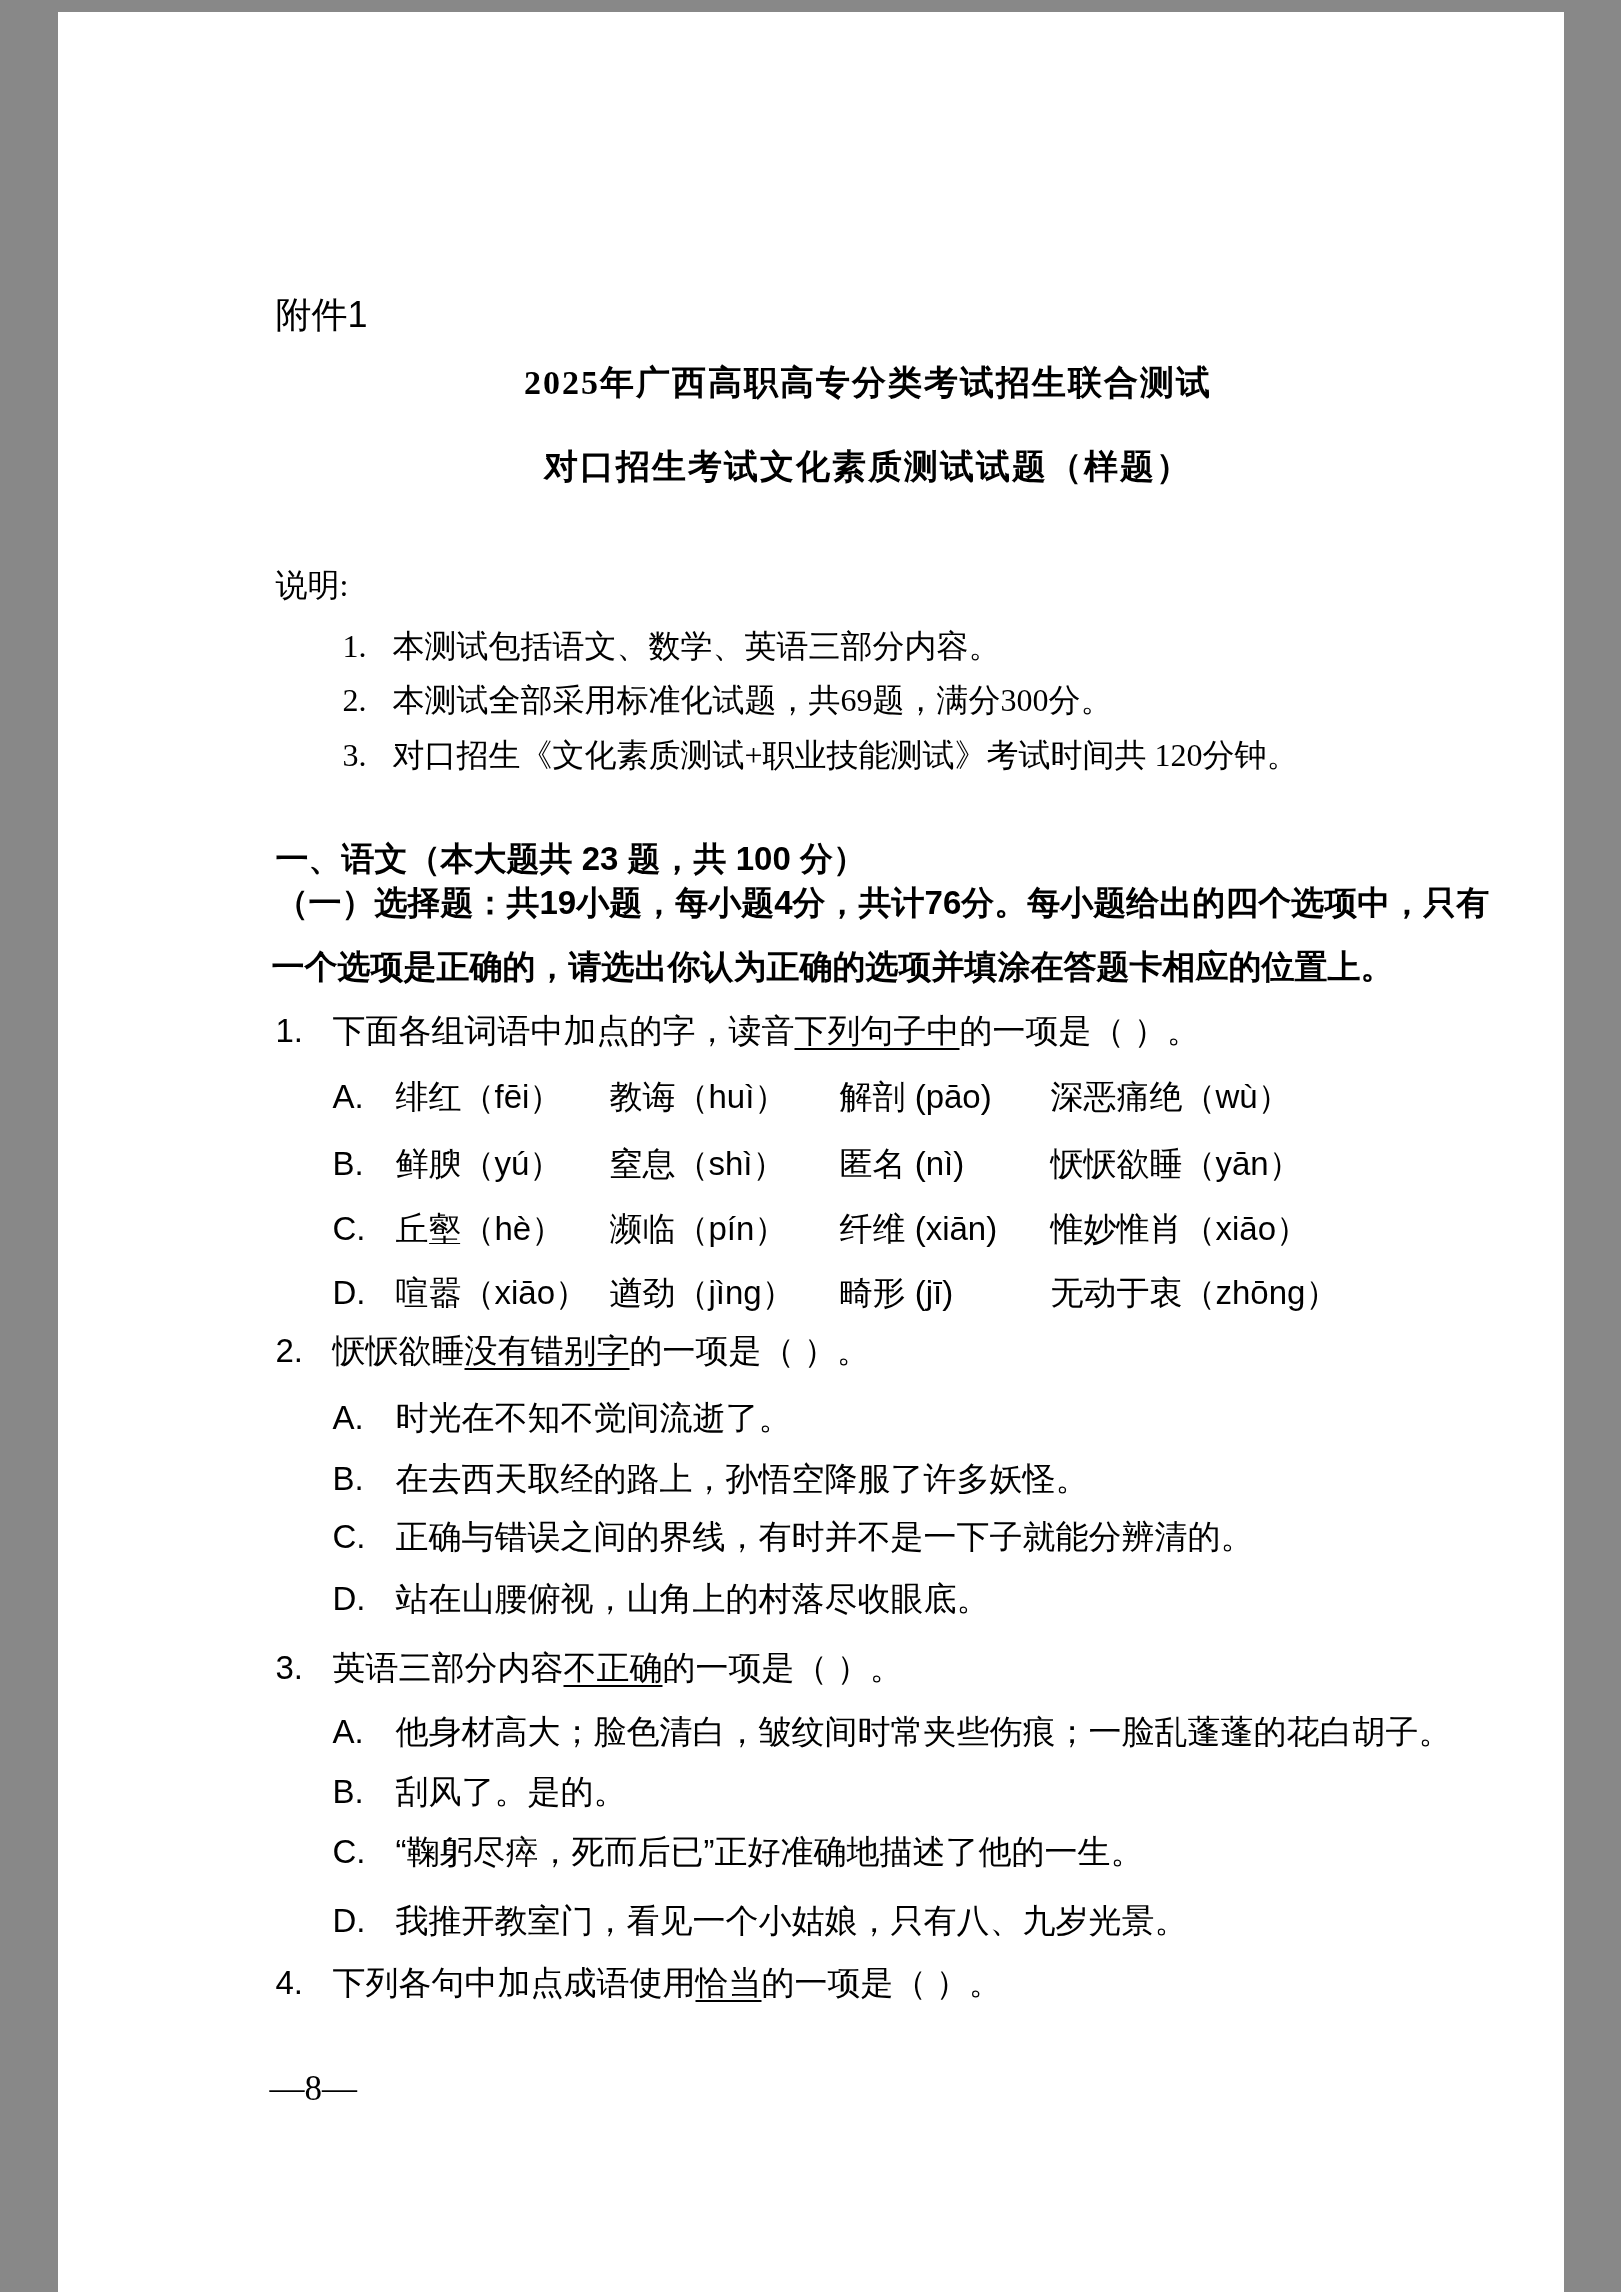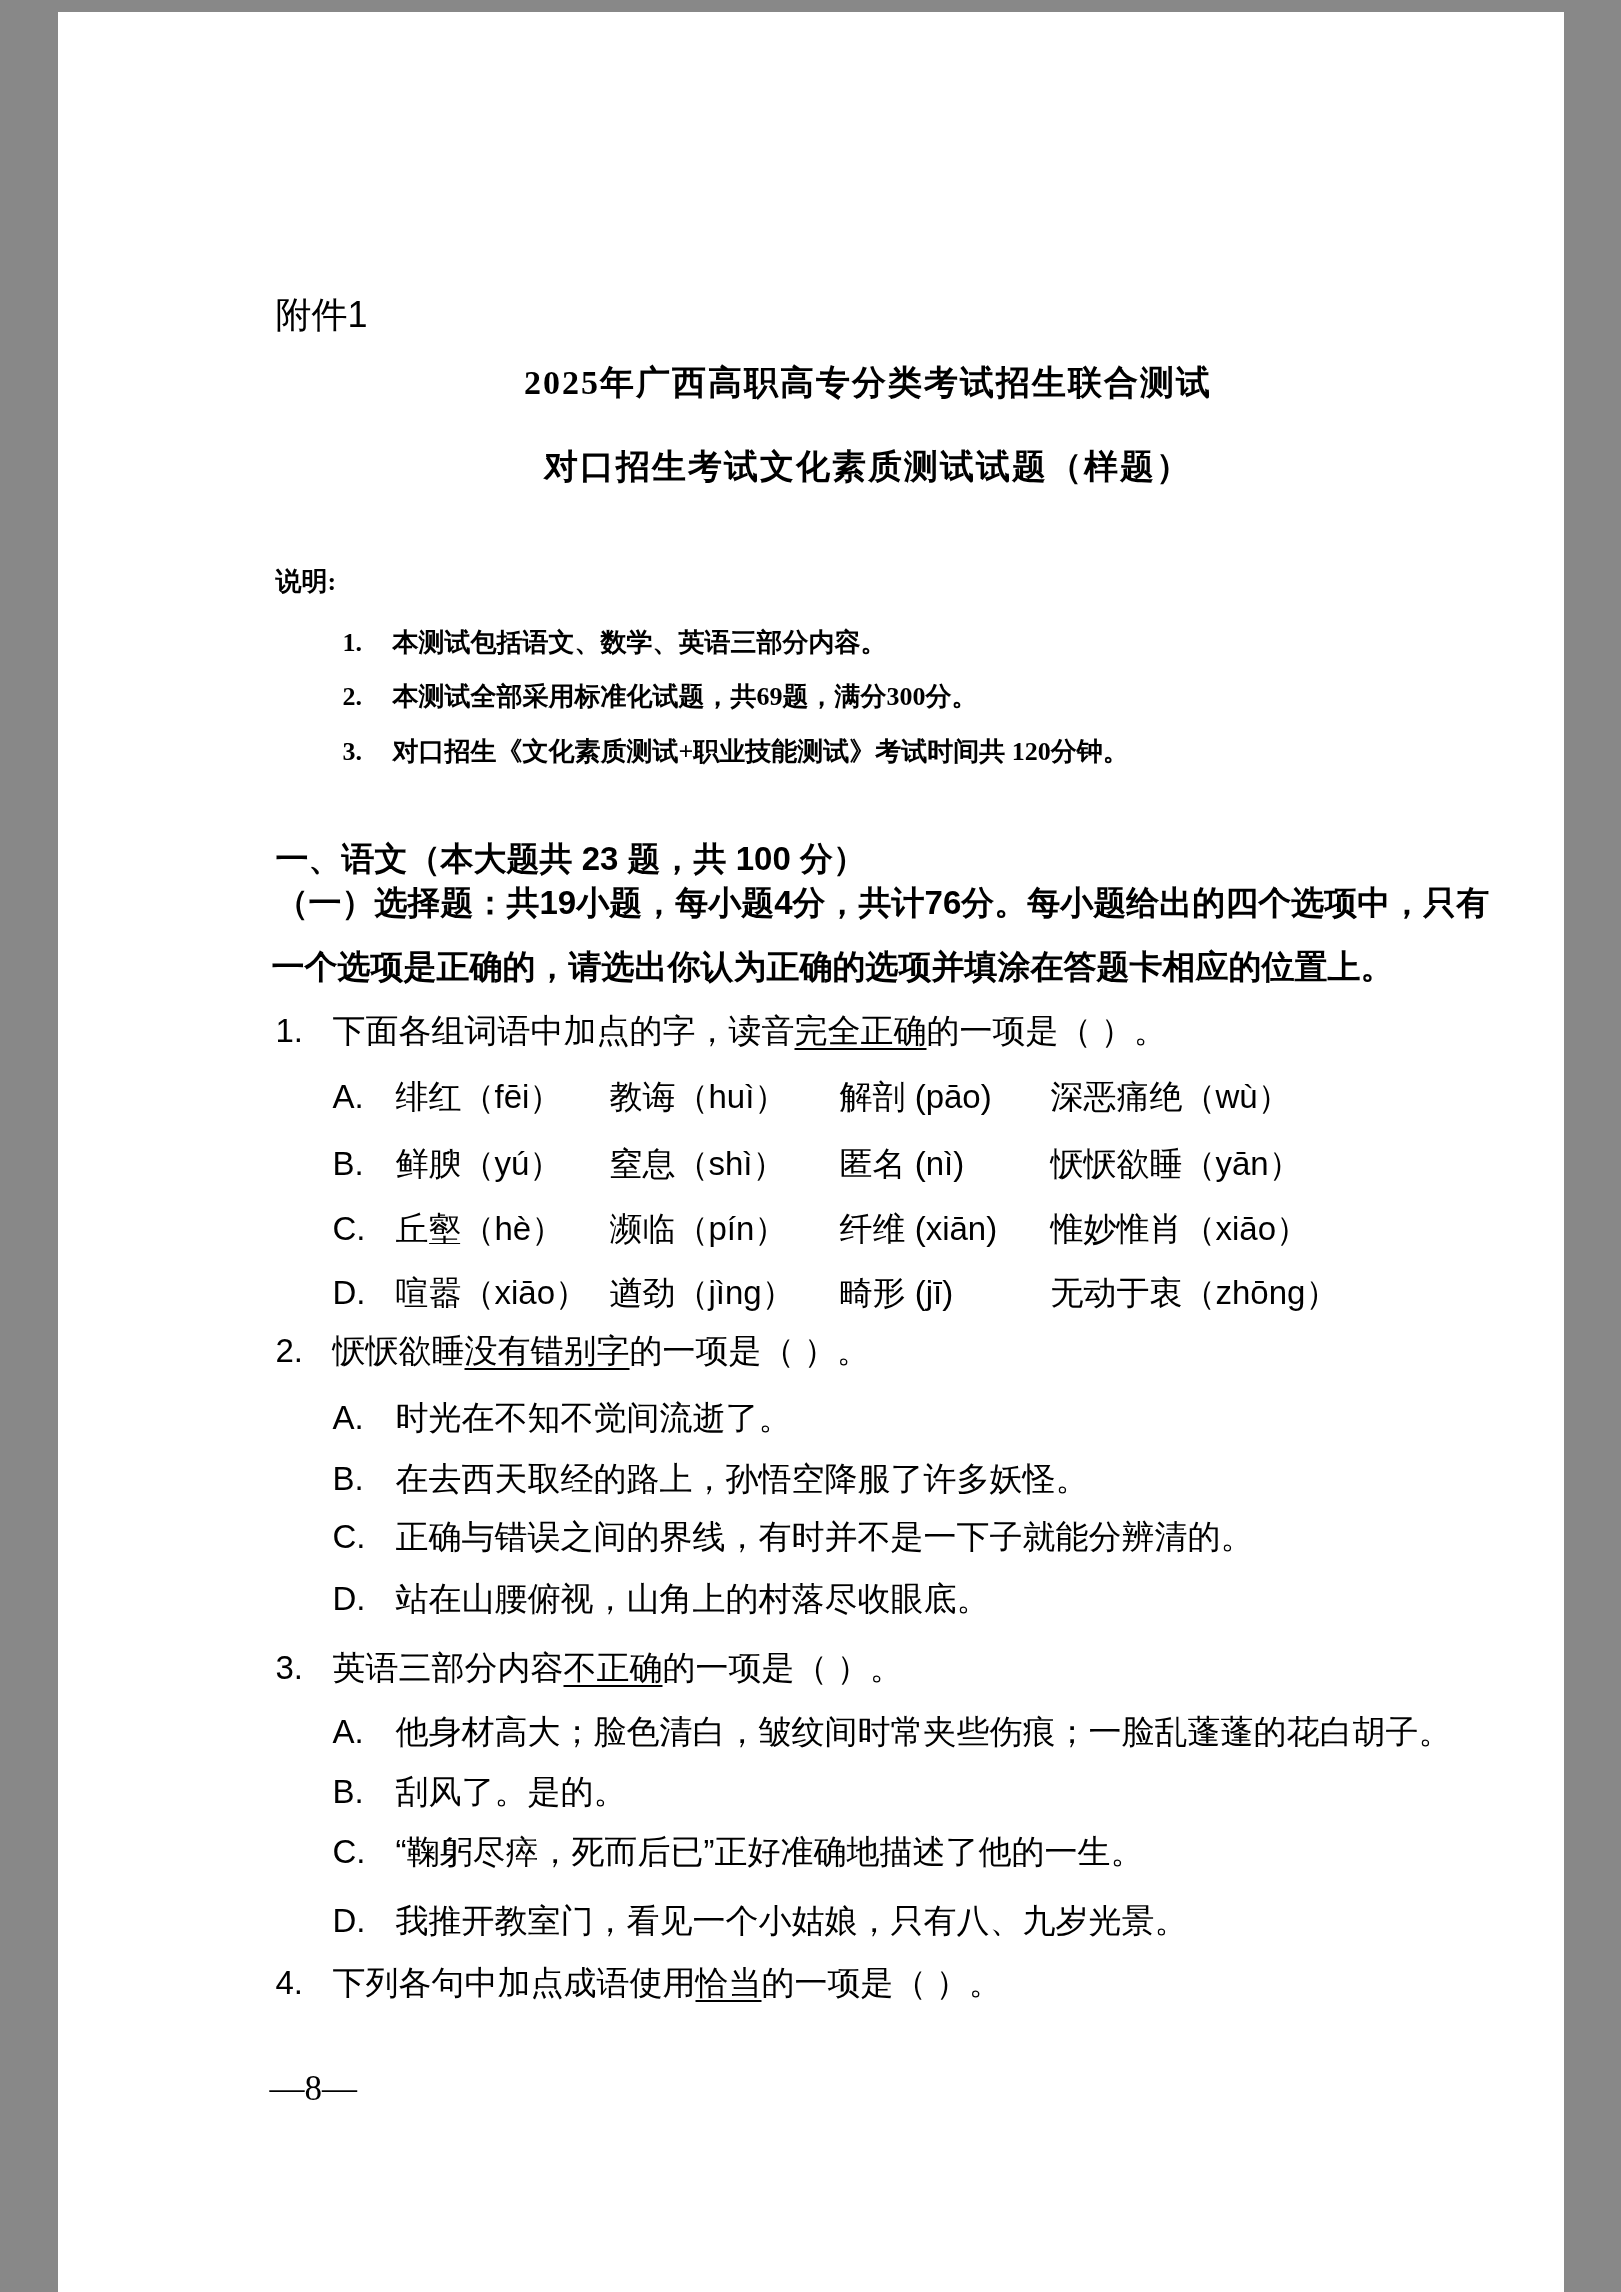--- a/index.html
+++ b/index.html
@@ -13,21 +13,21 @@
     font-family:"Liberation Sans", sans-serif;
   }
   .line{
     position:absolute;
     white-space:pre;
     line-height:1.18;
     color:#000;
   }
   .hei{font-family:"Liberation Sans", sans-serif;font-size:33px;font-weight:400;}
   .hei-bold{font-family:"Liberation Sans", sans-serif;font-size:33px;font-weight:700;}
-  .kai{font-family:"Liberation Serif", serif;font-size:26px;font-weight:700;}
+  .kai{font-family:"Liberation Serif", serif;font-size:32px;font-weight:400;}
   .attach{font-family:"Liberation Sans", sans-serif;font-size:36px;font-weight:400;}
   .title{
     left:0;width:1621px;text-align:center;
     font-family:"Liberation Serif", serif;
     font-size:34px;font-weight:700;letter-spacing:2px;
   }
   .pagenum{font-family:"Liberation Serif", serif;font-size:35px;}
   .qnum{display:inline-block;width:57px;}
   .nnum{display:inline-block;width:50px;}
   .olbl{display:inline-block;width:63px;}
@@ -49,21 +49,21 @@
   <div class="line kai" style="top:555px;left:218px">说明:</div>
 
   <div class="line kai" style="top:616px;left:285px"><span class="nnum">1.</span><span>本测试包括语文、数学、英语三部分内容。</span></div>
   <div class="line kai" style="top:670px;left:285px"><span class="nnum">2.</span><span>本测试全部采用标准化试题，共69题，满分300分。</span></div>
   <div class="line kai" style="top:725px;left:285px"><span class="nnum">3.</span><span>对口招生《文化素质测试+职业技能测试》考试时间共 120分钟。</span></div>
 
   <div class="line hei-bold" style="top:828px;left:218px">一、语文（本大题共 23 题，共 100 分）</div>
   <div class="line hei-bold" style="top:872px;left:218px">（一）选择题：共19小题，每小题4分，共计76分。每小题给出的四个选项中，只有</div>
   <div class="line hei-bold" style="top:936px;left:214px">一个选项是正确的，请选出你认为正确的选项并填涂在答题卡相应的位置上。</div>
 
-  <div class="line hei" style="top:1000px;left:218px"><span class="qnum">1.</span><span>下面各组词语中加点的字，读音</span><span class="u">完全正确</span><span>的一项是（ ）。</span></div>
+  <div class="line hei" style="top:1000px;left:218px"><span class="qnum">1.</span><span>下面各组词语中加点的字，读音</span><span class="u">下列句子中</span><span>的一项是（ ）。</span></div>
 
   <div class="line hei" style="top:1066px;left:275px"><span class="olbl">A.</span><span class="c1">绯红（fēi）</span><span class="c2">教诲（huì）</span><span class="c3">解剖 (pāo)</span><span>深恶痛绝（wù）</span></div>
   <div class="line hei" style="top:1133px;left:275px"><span class="olbl">B.</span><span class="c1">鲜腴（yú）</span><span class="c2">窒息（shì）</span><span class="c3">匿名 (nì)</span><span>恹恹欲睡（yān）</span></div>
   <div class="line hei" style="top:1198px;left:275px"><span class="olbl">C.</span><span class="c1">丘壑（hè）</span><span class="c2">濒临（pín）</span><span class="c3">纤维 (xiān)</span><span>惟妙惟肖（xiāo）</span></div>
   <div class="line hei" style="top:1262px;left:275px"><span class="olbl">D.</span><span class="c1">喧嚣（xiāo）</span><span class="c2">遒劲（jìng）</span><span class="c3">畸形 (jī)</span><span>无动于衷（zhōng）</span></div>
 
   <div class="line hei" style="top:1320px;left:218px"><span class="qnum">2.</span><span>恹恹欲睡</span><span class="u">没有错别字</span><span>的一项是（ ）。</span></div>
 
   <div class="line hei" style="top:1387px;left:275px"><span class="olbl">A.</span><span>时光在不知不觉间流逝了。</span></div>
   <div class="line hei" style="top:1448px;left:275px"><span class="olbl">B.</span><span>在去西天取经的路上，孙悟空降服了许多妖怪。</span></div>

